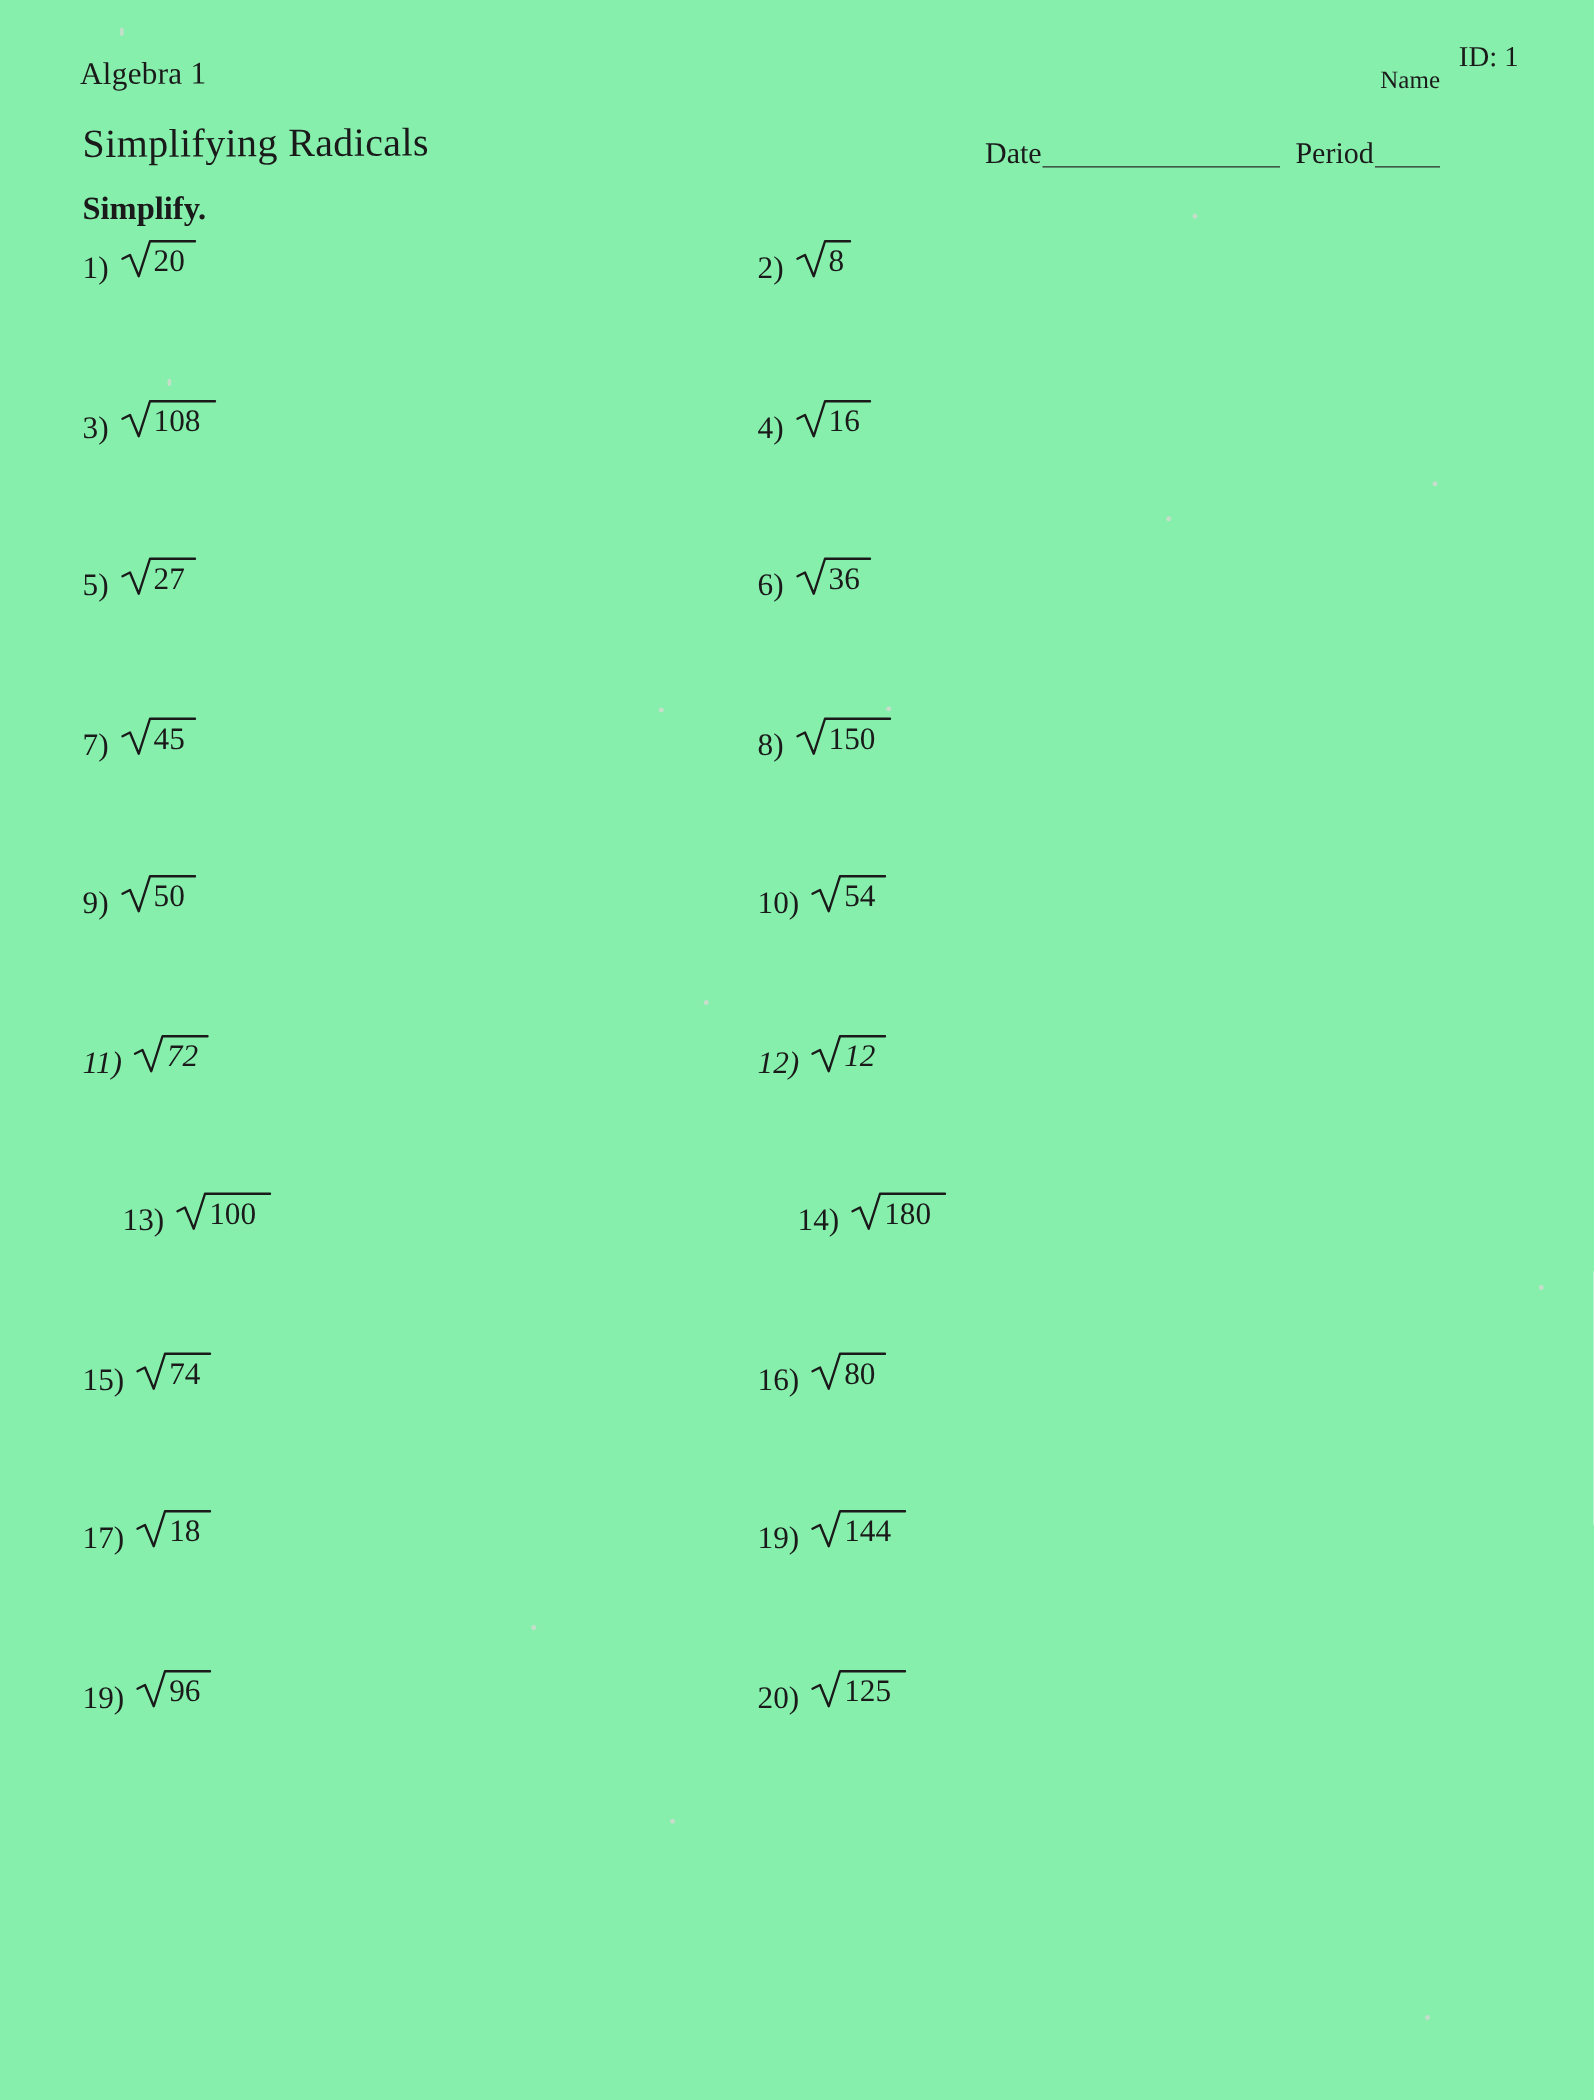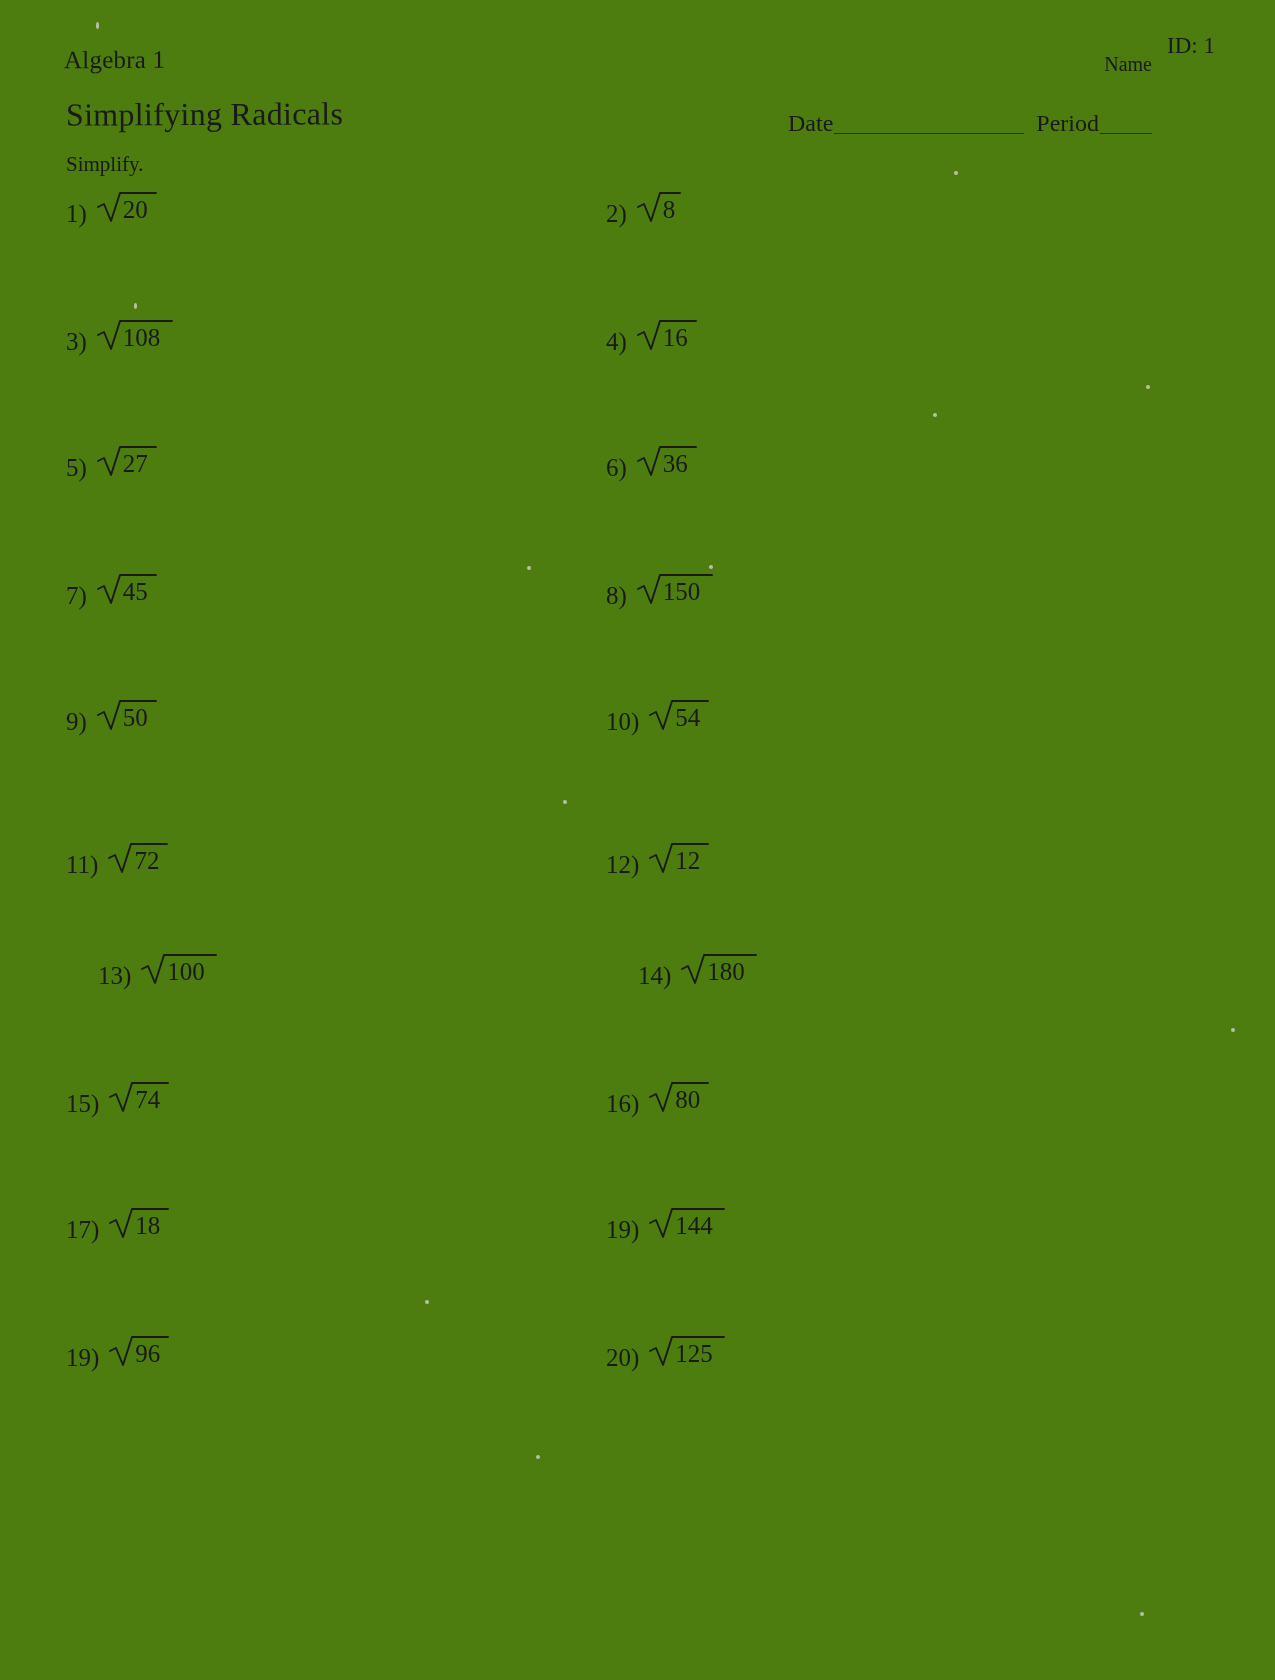--- a/index.html
+++ b/index.html
@@ -12,21 +12,21 @@
     height: 1680px;
     position: relative;
     font-family: "Liberation Serif", serif;
     color: #1a1a1a;
     overflow: hidden;
   }
 
   .page {
     position: absolute;
     inset: 0;
-    background: #4d7c0f;
+    background: #86efac;
     padding-left: 12px;
   }
 
   
   .speck {
     position: absolute;
     background: #d8d8d4;
     border-radius: 50%;
     opacity: .75;
   }
@@ -49,22 +49,22 @@
   .hdr-id {
     position: absolute;
     right: 60px;
     top: 33px;
     font-size: 23px;
   }
   .hdr-instr {
     position: absolute;
     left: 66px;
     top: 152px;
-    font-size: 21px;
-    font-weight: normal;
+    font-size: 26px;
+    font-weight: bold;
     font-family: "Liberation Serif", serif;
   }
 
   .name-row {
     position: absolute;
     left: 676px;
     top: 53px;
     width: 476px;
     display: flex;
     align-items: flex-end;
@@ -277,21 +277,21 @@
         <div class="prob right">
           <span class="num">10)</span>
           <span class="radical">
             <svg width="62" height="34" viewBox="0 0 62 34" aria-hidden="true">
               <path d="M2 17 L8 14 L15 31 L24 3 L60 3" fill="none" stroke="#1a1a1a" stroke-width="1.9" stroke-linecap="round" stroke-linejoin="round"></path>
             </svg>
             <span class="radicand" style="position: absolute; left: 26px; top: 0px;">54</span>
           </span>
         </div>
       </div>
-      <div class="prow" style="top: 16px;">
+      <div class="prow" style="top: 1px; font-style: italic;">
         <div class="prob left">
           <span class="num">11)</span>
           <span class="radical">
             <svg width="62" height="34" viewBox="0 0 62 34" aria-hidden="true">
               <path d="M2 17 L8 14 L15 31 L24 3 L60 3" fill="none" stroke="#1a1a1a" stroke-width="1.9" stroke-linecap="round" stroke-linejoin="round"></path>
             </svg>
             <span class="radicand" style="position: absolute; left: 26px; top: 0px;">72</span>
           </span>
         </div>
         <div class="prob right">

